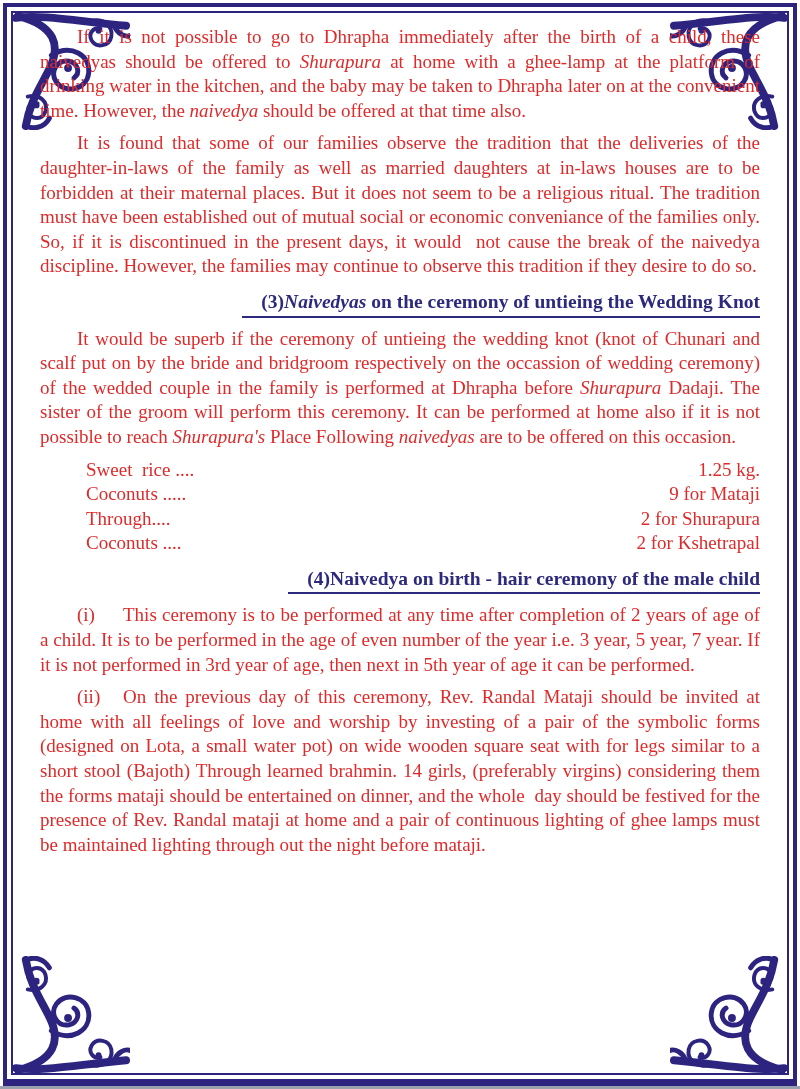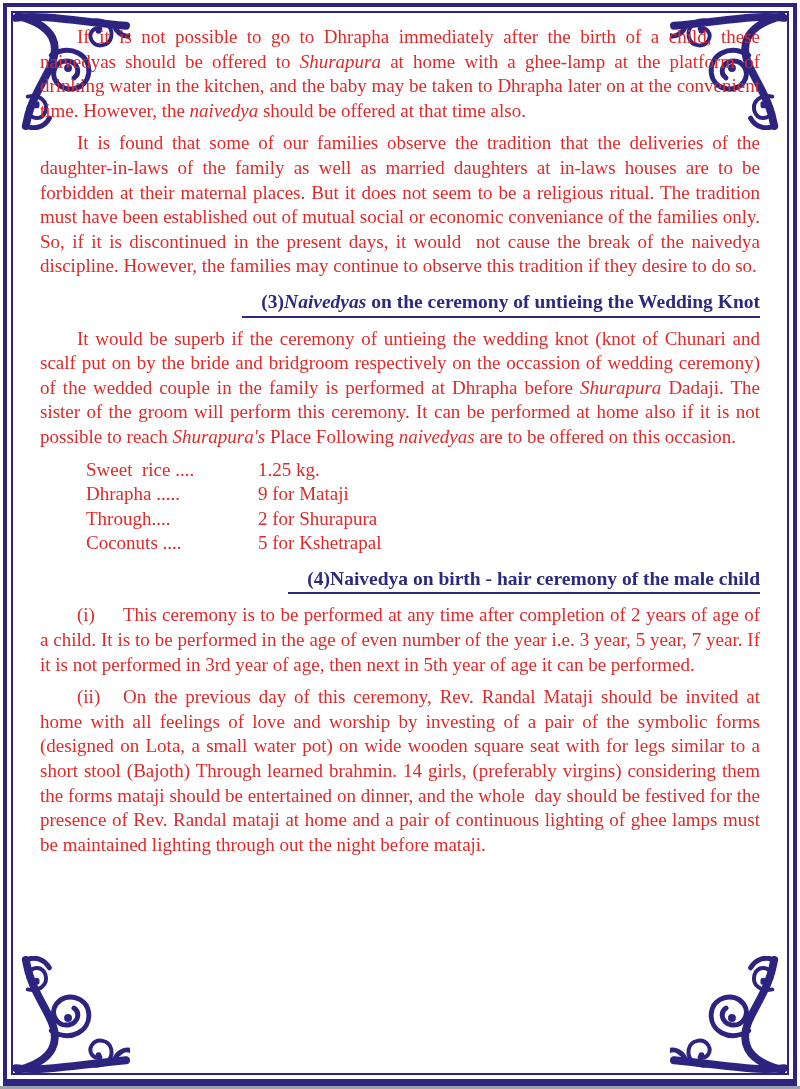--- a/index.html
+++ b/index.html
@@ -64,21 +64,21 @@
   .heading .hwrap {
     display: inline-block;
     border-bottom: 2.5px solid var(--heading_text, #2d2a7e);
     padding-bottom: 1px;
   }
   .heading .hnum { display: inline-block; width: 42px; }
 
   .offerings { margin: 2px 0 8px 40px; }
   .orow { display: flex; }
   .orow .oitem { width: 172px; margin-left: 6px; }
-  .orow .oqty  { flex: 1; text-align: left; }
+  .orow .oqty  { flex: 1; text-align: right; }
 </style>
 </head>
 <body>
 
 <div class="page">
 
   <div class="frame-outer"></div>
   <div class="frame-inner"></div>
   <div class="bottom-strip"></div>
 
@@ -158,30 +158,30 @@
     </div>
 
     <p><span>It would be superb if the ceremony of untieing the wedding knot (knot of Chunari and scalf put on by the bride and bridgroom respectively on the occassion of wedding ceremony) of the wedded couple in the family is performed at Dhrapha before </span><span class="it">Shurapura</span><span> Dadaji. The sister of the groom will perform this ceremony. It can be performed at home also if it is not possible to reach </span><span class="it">Shurapura's</span><span> Place Following </span><span class="it">naivedyas</span><span> are to be offered on this occasion.</span></p>
 
     <div class="offerings">
       <div class="orow">
         <span class="oitem">Sweet &nbsp;rice ....</span>
         <span class="oqty">1.25 kg.</span>
       </div>
       <div class="orow">
-        <span class="oitem">Dhrapha .....</span>
+        <span class="oitem">Coconuts .....</span>
         <span class="oqty">9 for Mataji</span>
       </div>
       <div class="orow">
         <span class="oitem">Through....</span>
         <span class="oqty">2 for Shurapura</span>
       </div>
       <div class="orow">
         <span class="oitem">Coconuts ....</span>
-        <span class="oqty">5 for Kshetrapal</span>
+        <span class="oqty">2 for Kshetrapal</span>
       </div>
     </div>
 
     <div class="heading">
       <span class="hwrap"><span class="hnum">(4)</span><span>Naivedya on birth - hair ceremony of the male child</span></span>
     </div>
 
 
     <p><span class="marker">(i)</span><span>This ceremony is to be performed at any time after completion of 2 years of age of a child. It is to be performed in the age of even number of the year i.e. 3 year, 5 year, 7 year. If it is not performed in 3rd year of age, then next in 5th year of age it can be performed.</span></p>
 

